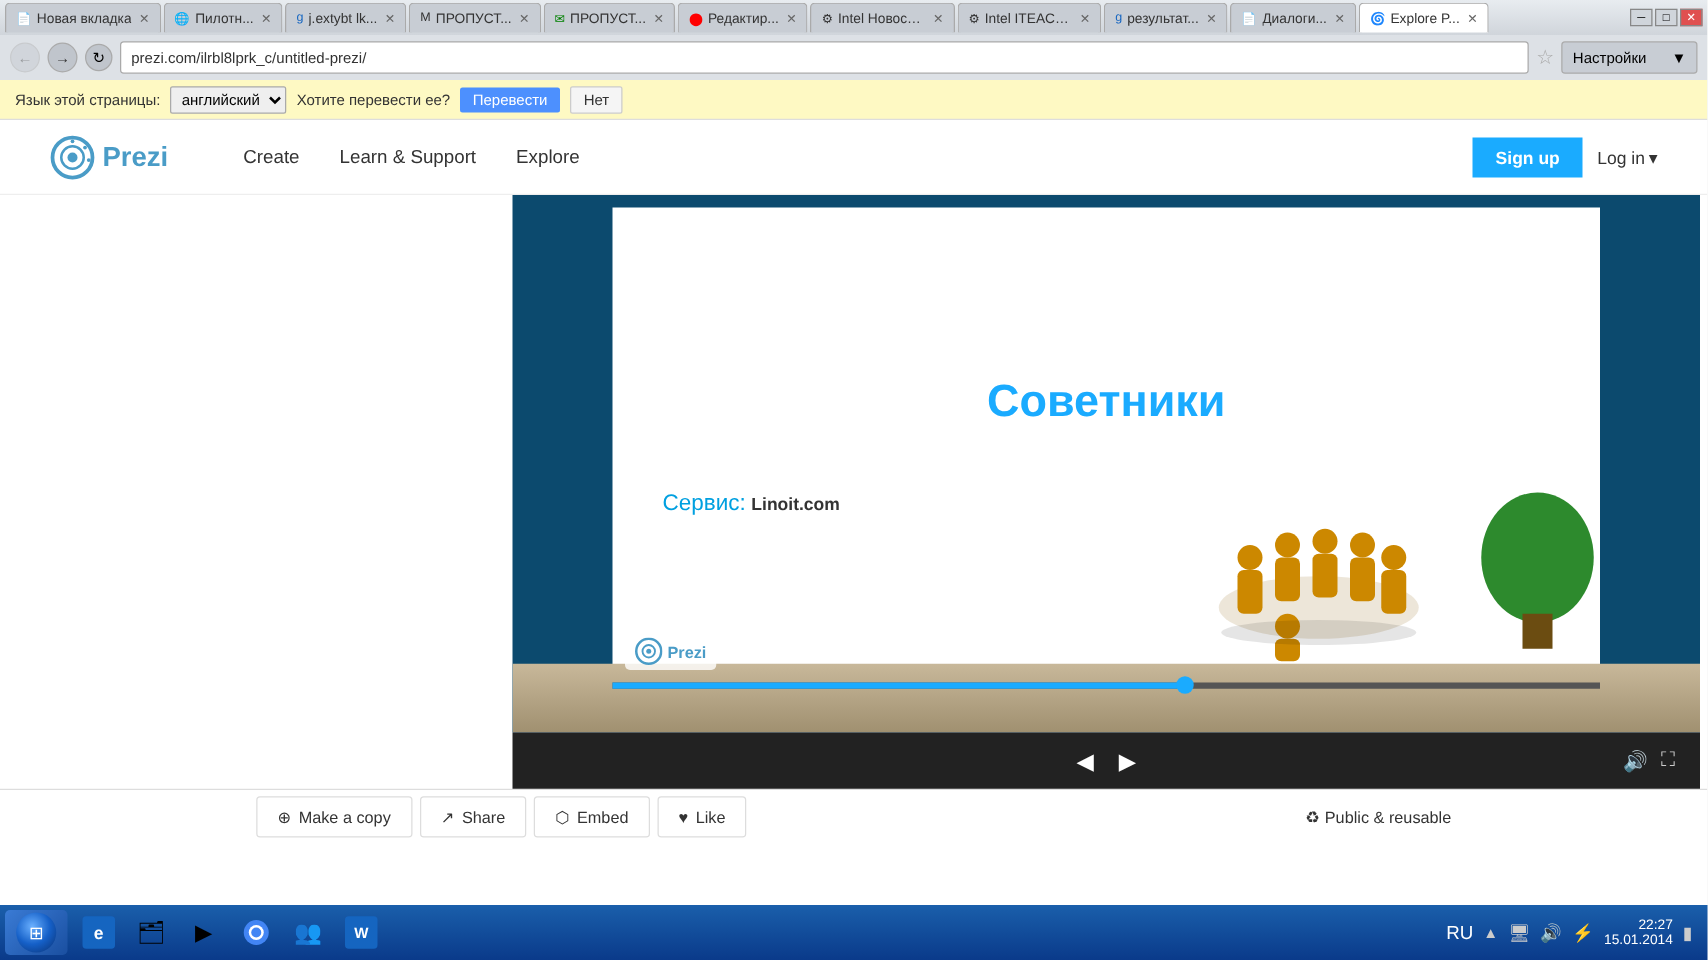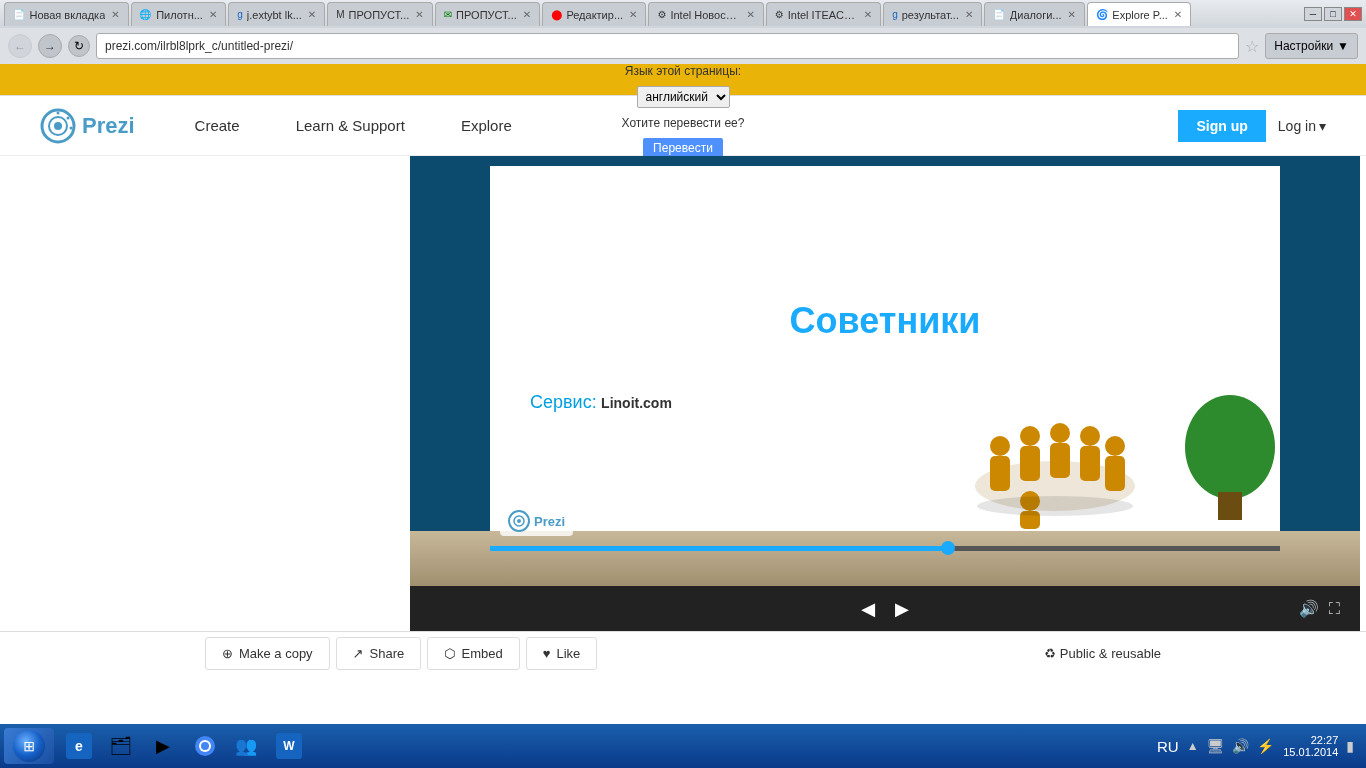--- a/index.html
+++ b/index.html
@@ -116,35 +116,34 @@
     .settings-btn {
       height: 26px;
       border: 1px solid #aaa;
       background: #c8cdd4;
       border-radius: 3px;
       padding: 0 8px;
       font-size: 12px;
       cursor: pointer;
       display: flex;
       align-items: center;
-      gap: 4px;
+      gap: 20px;
     }
 
     
     .translate-bar {
-      background: #eab308;
+      background: #fef9c3;
       border-bottom: 1px solid #ddd;
       height: 32px;
       display: flex;
       align-items: center;
       padding: 0 12px;
       gap: 8px;
       font-size: 12px;
       color: #333;
-      flex-direction: column;
     }
     .translate-bar select {
       font-size: 12px;
       padding: 2px 4px;
       border: 1px solid #aaa;
       border-radius: 2px;
     }
     .translate-btn {
       background: #4d90fe;
       color: white;
@@ -186,21 +185,21 @@
       gap: 6px;
       margin-right: 60px;
     }
     .prezi-logo-text {
       font-size: 22px;
       color: #4a9cc7;
       font-weight: bold;
     }
     .nav-links {
       display: flex;
-      gap: 56px;
+      gap: 32px;
       align-items: center;
       flex: 1;
     }
     .nav-link {
       font-size: 15px;
       color: #333;
       cursor: pointer;
       text-decoration: none;
     }
     .nav-actions {

